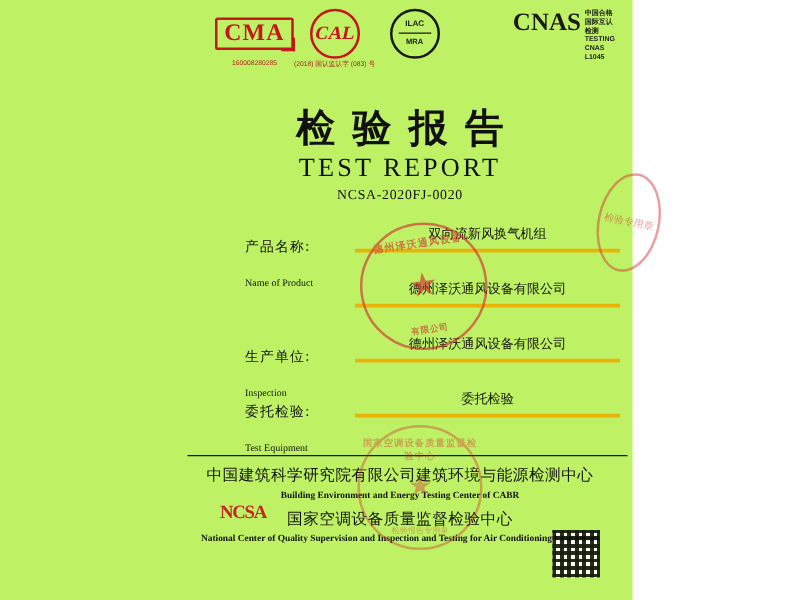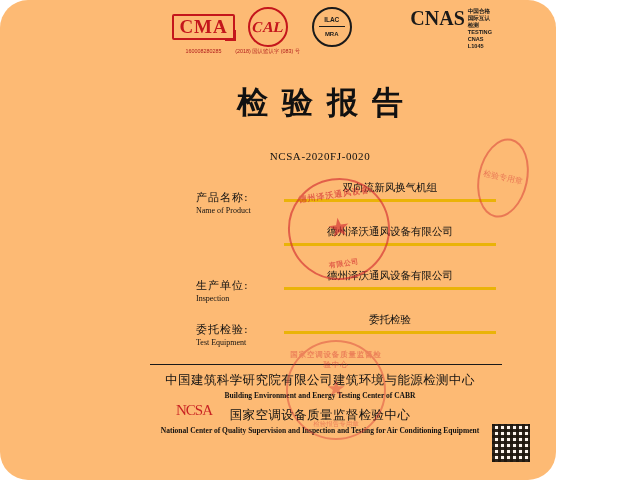--- a/index.html
+++ b/index.html
@@ -8,24 +8,23 @@
     background: #ffffff;
   }
   body {
     width: 640px;
     height: 480px;
     overflow: hidden;
     font-family: "Liberation Serif", serif;
   }
   .page {
     position: relative;
-    width: 556px;
+    width: 506px;
     height: 480px;
-    background: #fdba74;
-    border-radius: 28px;
+    background: #bef264;
   }
   
   .cert-row {
     position: absolute;
     top: 8px;
     left: 172px;
     width: 320px;
     height: 64px;
     display: flex;
     align-items: flex-start;
@@ -186,21 +185,21 @@
     font-size: 11px;
     color: #111;
     letter-spacing: 1px;
     font-family: "DejaVu Sans", sans-serif;
     white-space: nowrap;
   }
   .label-en {
     font-size: 8px;
     color: #111;
     font-family: "Liberation Serif", serif;
-    margin-top: 1px;
+    margin-top: 17px;
     white-space: nowrap;
   }
   .field-value {
     position: absolute;
     left: 88px;
     right: 0;
     top: 0;
     height: 21px;
     border-bottom: 3px solid #eab308;
     text-align: center;
@@ -256,21 +255,21 @@
     margin-top: 2px;
   }
 
   
   .ncsa-logo {
     position: absolute;
     left: 176px;
     top: 402px;
     color: #c4161c;
     font-family: "Liberation Serif", serif;
-    font-weight: normal;
+    font-weight: bold;
     font-size: 15px;
     letter-spacing: -1px;
     opacity: 0.92;
   }
 
   
   .seal {
     position: absolute;
     border: 2px solid #d2292f;
     border-radius: 50%;
@@ -426,20 +425,21 @@
         <div>国际互认</div>
         <div>检测</div>
         <div>TESTING</div>
         <div>CNAS L1045</div>
       </div>
     </div>
 
   </div>
 
   <div class="title-cn">检验报告</div>
+  <div class="title-en">TEST REPORT</div>
   <div class="report-no">NCSA-2020FJ-0020</div>
 
   <div class="fields">
 
     <div class="field">
       <div class="field-label">
         <div class="label-cn">产品名称:</div>
         <div class="label-en">Name of Product</div>
       </div>
       <div class="field-value">双向流新风换气机组</div>

